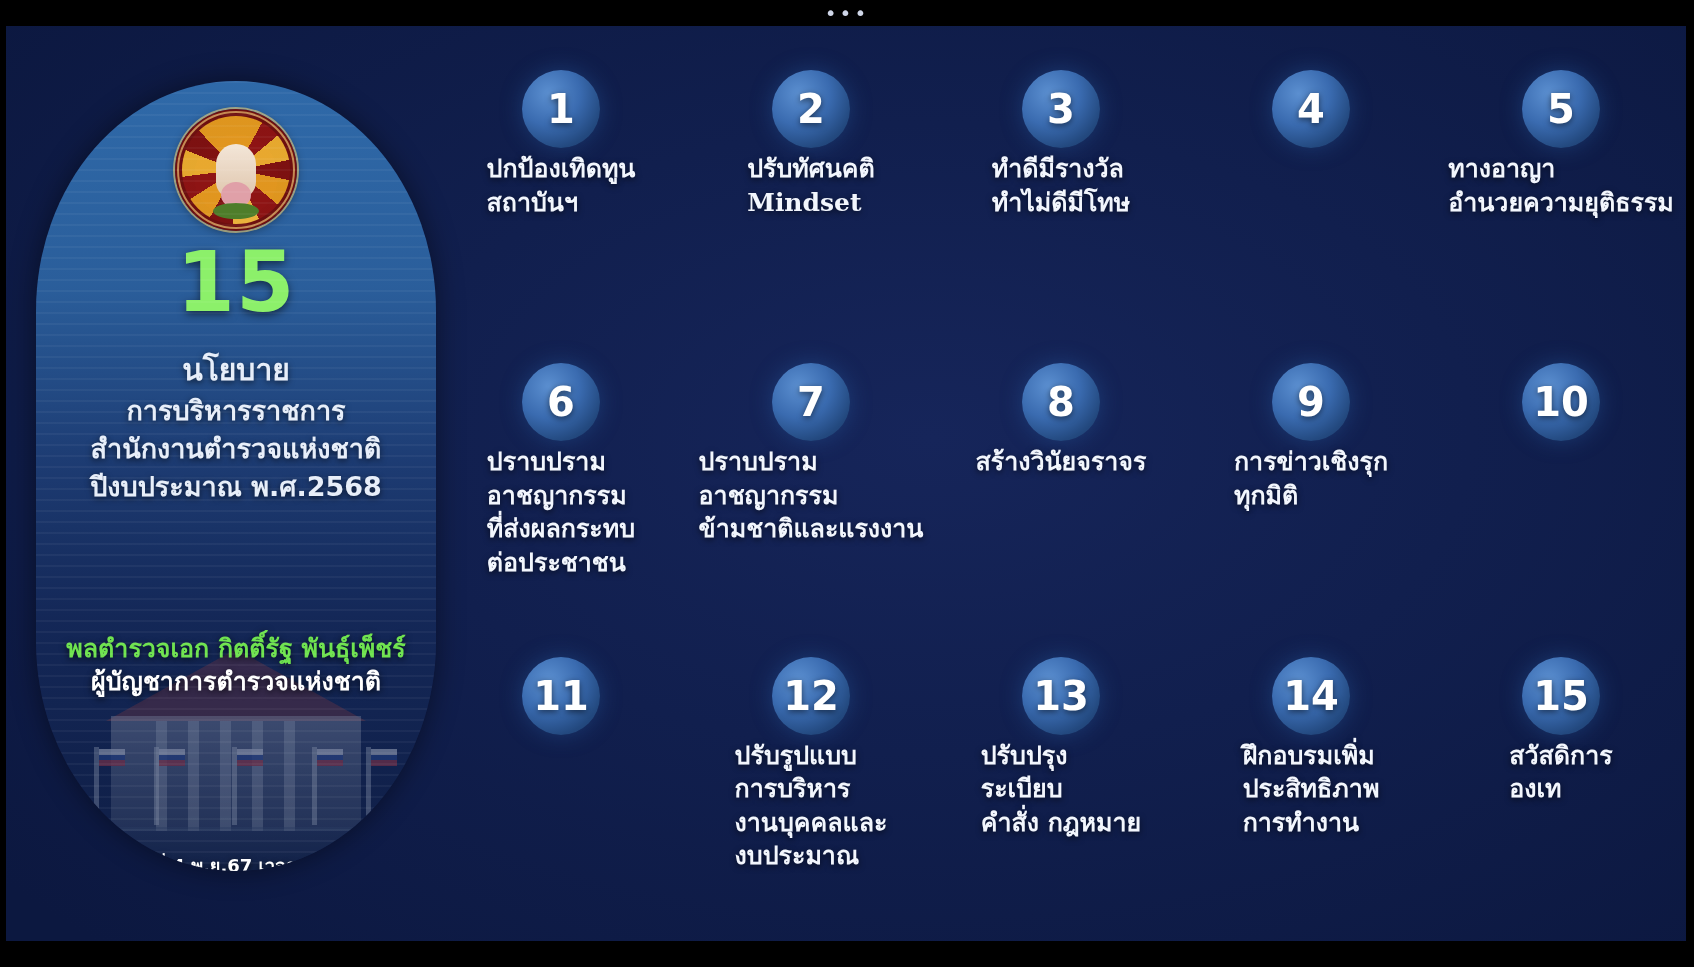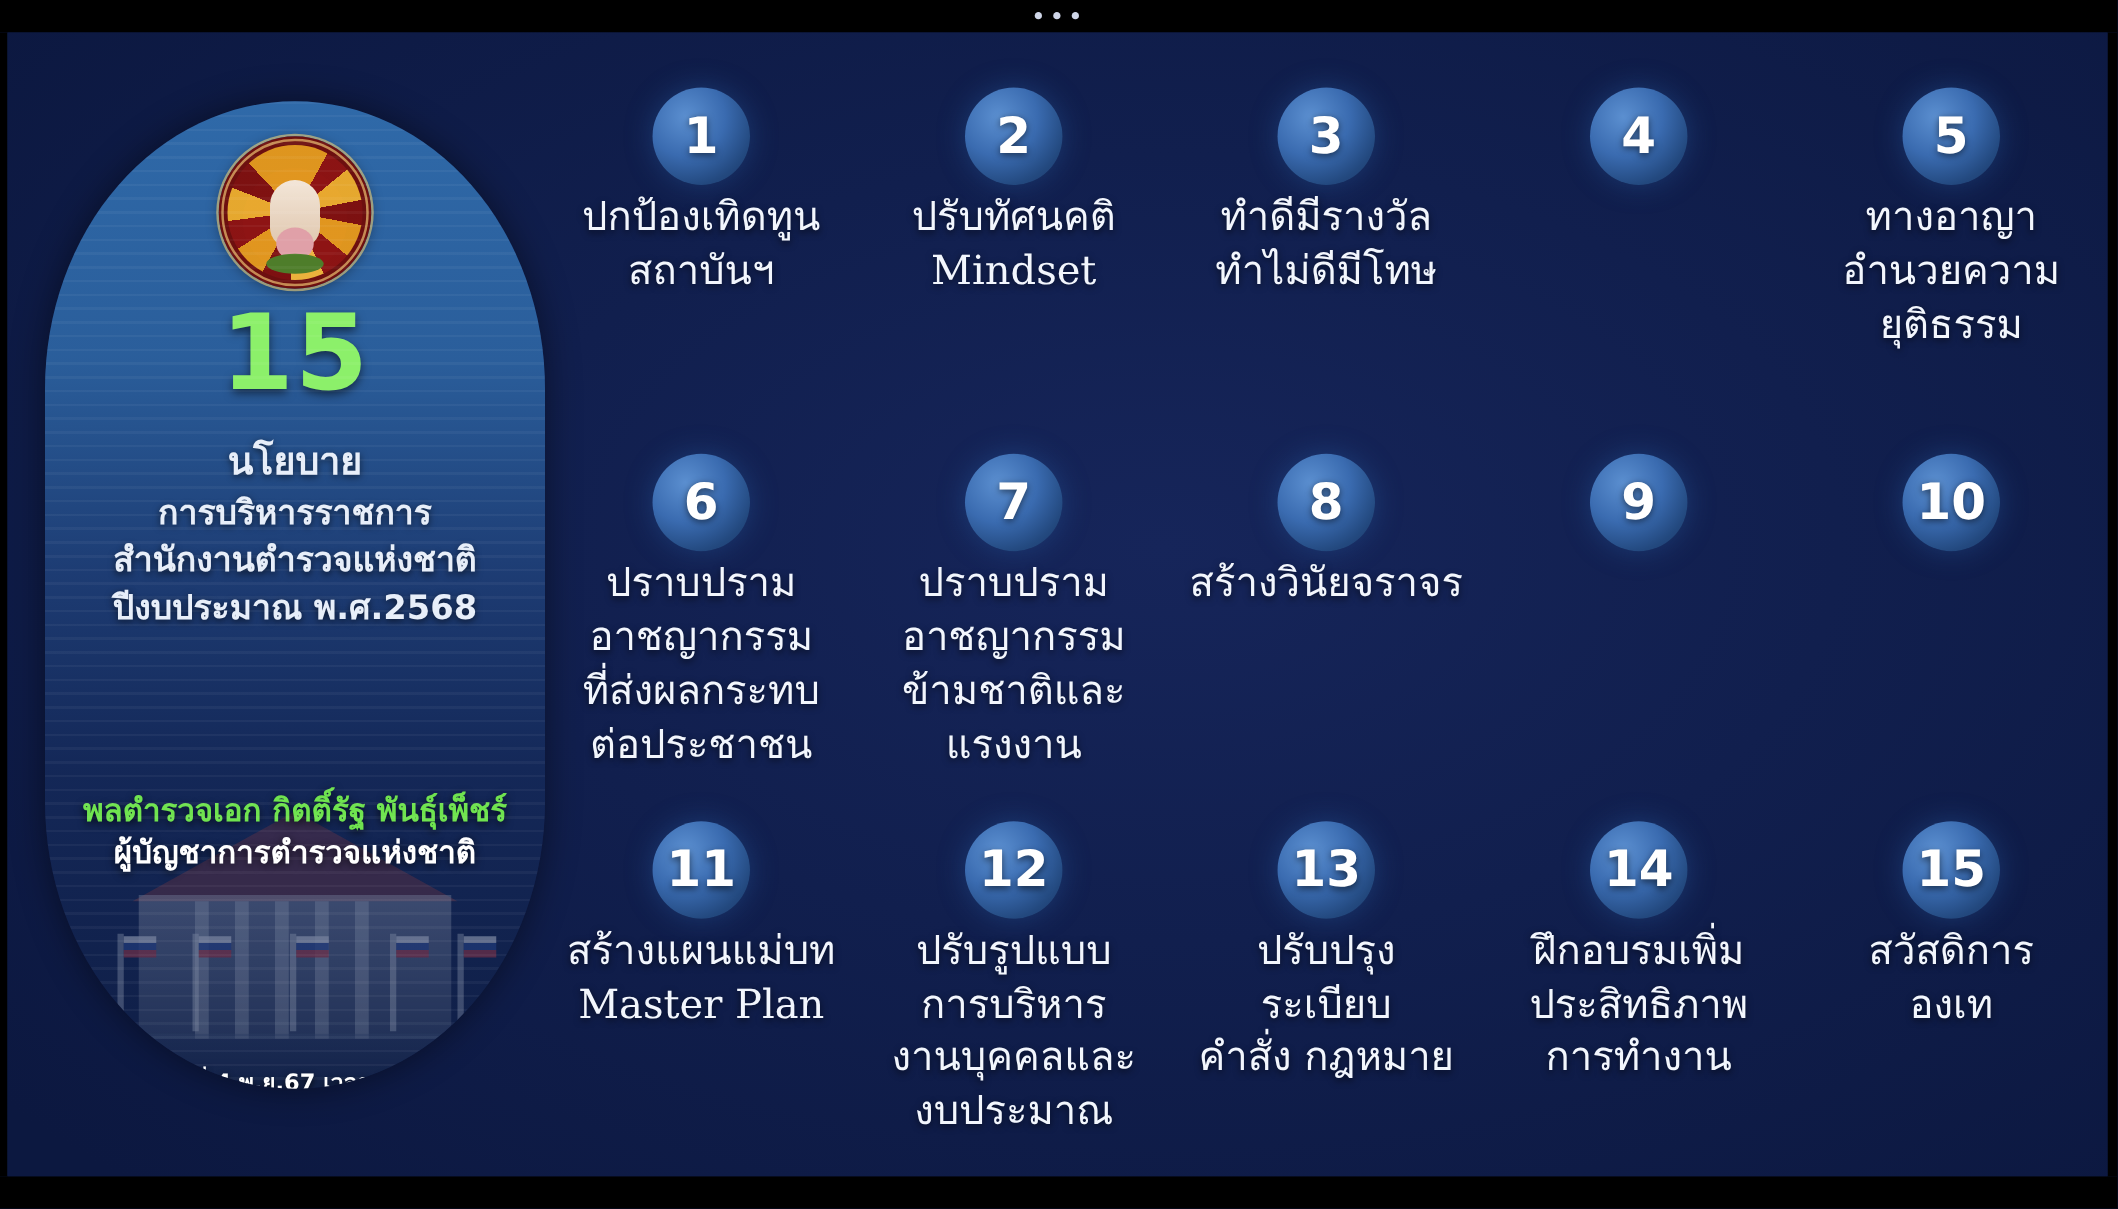--- a/index.html
+++ b/index.html
@@ -179,23 +179,22 @@
     background:radial-gradient(circle at 34% 30%, #5b8fd0 0%, #3a6bb0 42%, #23497f 74%, #1a3566 100%);
     display:flex; align-items:center; justify-content:center;
     box-shadow:0 0 22px rgba(40,90,160,.45);
     margin-bottom:4px;
   }
   .bubble span{
     color:#ffffff; font-size:40px; font-weight:700; line-height:1;
     text-shadow:0 2px 6px rgba(0,0,0,.55);
   }
   .cell .label{
-    text-align:center;
     color:#f2f6fd;
-    font-size:32px; font-weight:400; line-height:1.34;
+    font-size:25px; font-weight:700; line-height:1.34;
     text-shadow:0 2px 6px rgba(0,0,0,.6);
     max-width:250px;
   }
   .cell .label .en{ font-family:"DejaVu Serif","Liberation Serif",serif; }
 </style>
 </head>
 <body>
 
 <div id="screen">
 
@@ -329,33 +328,33 @@
             <span>8</span>
           </div>
           <div class="label">
             <div>สร้างวินัยจราจร</div>
           </div>
         </div>
         <div class="cell">
           <div class="bubble">
             <span>9</span>
           </div>
+          <div class="label">
+            <div>การข่าวเชิงรุก</div>
+            <div>ทุกมิติ</div>
+          </div>
         </div>
         <div class="cell">
           <div class="bubble">
             <span>10</span>
           </div>
         </div>
         <div class="cell">
           <div class="bubble">
             <span>11</span>
-          </div>
-          <div class="label">
-            <div>สร้างแผนแม่บท</div>
-            <div class="en">Master Plan</div>
           </div>
         </div>
         <div class="cell">
           <div class="bubble">
             <span>12</span>
           </div>
           <div class="label">
             <div>ปรับรูปแบบ</div>
             <div>การบริหาร</div>
             <div>งานบุคคลและ</div>

